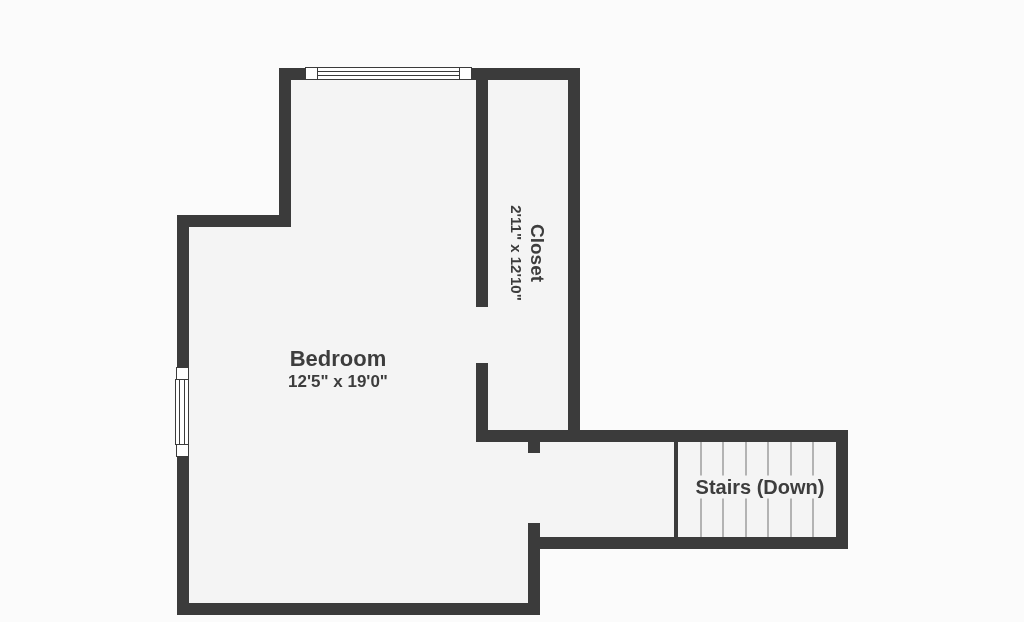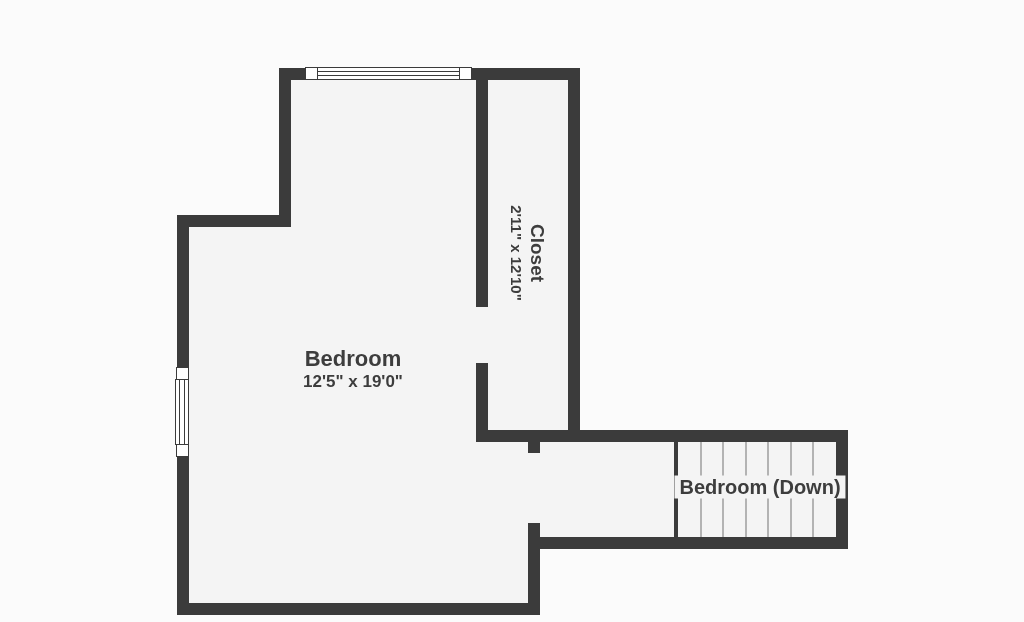--- a/index.html
+++ b/index.html
@@ -59,21 +59,21 @@
   #w-left-body{left:175px;top:379px;width:14px;height:66px;}
   .pane-h{position:absolute;left:0;width:100%;height:1px;background:var(--wall);}
   #w-top-body .p1{top:3px;}
   #w-top-body .p2{top:7px;}
   .pane-v{position:absolute;top:0;height:100%;width:1px;background:var(--wall);}
   #w-left-body .p1{left:3px;}
   #w-left-body .p2{left:8px;}
 
   
   .label{position:absolute;color:var(--text);z-index:6;text-align:center;white-space:nowrap;}
-  #bedroom-label{left:353px;top:370px;transform:translate(-50%,-50%);}
+  #bedroom-label{left:338px;top:370px;transform:translate(-50%,-50%);}
   #closet-label{left:527px;top:253px;transform:translate(-50%,-50%) rotate(90deg);}
   #stairs-label{left:760px;top:487px;transform:translate(-50%,-50%);
     font-size:20px;font-weight:700;background:var(--room);padding:0 5px;}
   .room-name{font-size:22px;font-weight:700;line-height:1.15;}
   .room-dims{font-size:17px;font-weight:700;line-height:1.3;}
   #closet-label .room-name{font-size:19px;}
   #closet-label .room-dims{font-size:15px;}
 </style>
 </head>
 <body>
@@ -126,15 +126,15 @@
   </div>
 
   <div class="label" id="bedroom-label">
     <div class="room-name">Bedroom</div>
     <div class="room-dims">12'5" x 19'0"</div>
   </div>
   <div class="label" id="closet-label">
     <div class="room-name">Closet</div>
     <div class="room-dims">2'11" x 12'10"</div>
   </div>
-  <div class="label" id="stairs-label">Bedroom (Down)</div>
+  <div class="label" id="stairs-label">Stairs (Down)</div>
 
 </div>
 
 </body></html>

